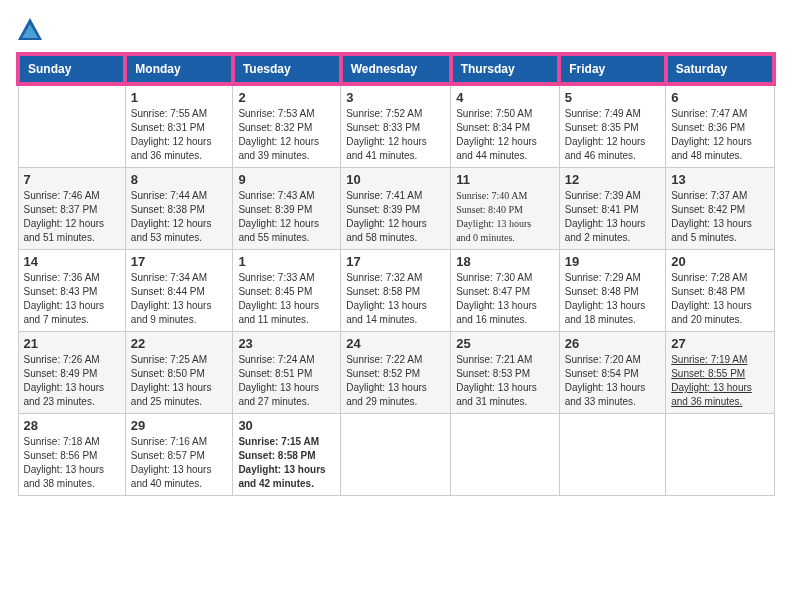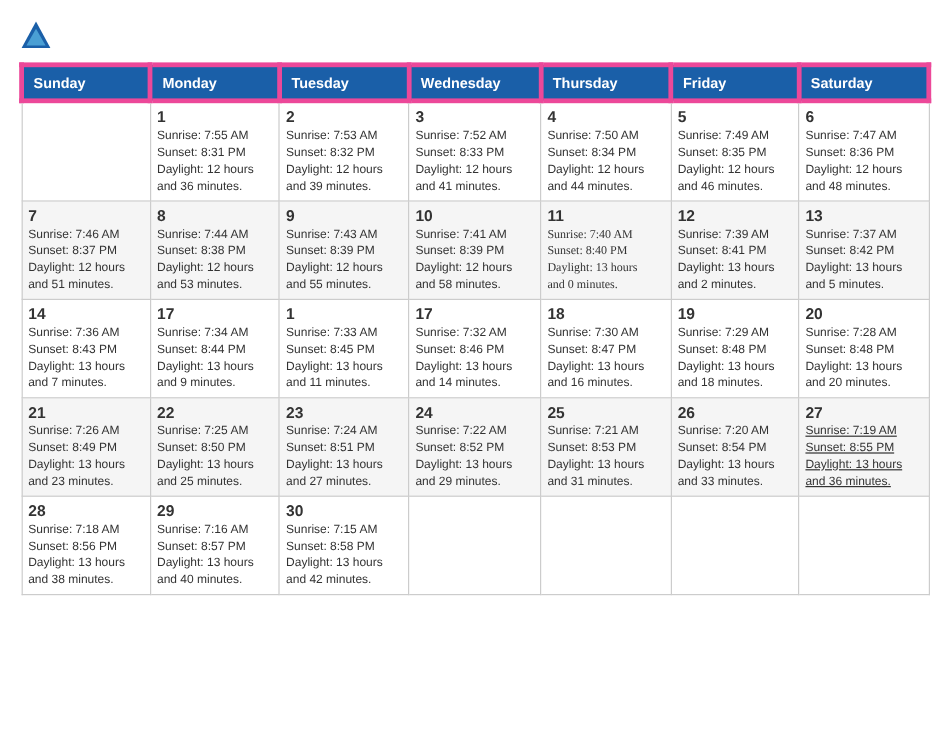--- a/index.html
+++ b/index.html
@@ -245,21 +245,21 @@
         <td>
           <span class="day-number">1</span>
           <div class="day-info" style="white-space: pre-line;">Sunrise: 7:33 AM
 Sunset: 8:45 PM
 Daylight: 13 hours
 and 11 minutes.</div>
         </td>
         <td>
           <span class="day-number">17</span>
           <div class="day-info" style="white-space: pre-line;">Sunrise: 7:32 AM
-Sunset: 8:46 PM
+Sunset: 8:58 PM
 Daylight: 13 hours
 and 14 minutes.</div>
         </td>
         <td>
           <span class="day-number">18</span>
           <div class="day-info" style="white-space: pre-line;">Sunrise: 7:30 AM
 Sunset: 8:47 PM
 Daylight: 13 hours
 and 16 minutes.</div>
         </td>
@@ -339,21 +339,21 @@
         </td>
         <td>
           <span class="day-number">29</span>
           <div class="day-info" style="white-space: pre-line;">Sunrise: 7:16 AM
 Sunset: 8:57 PM
 Daylight: 13 hours
 and 40 minutes.</div>
         </td>
         <td>
           <span class="day-number">30</span>
-          <div class="day-info" style="white-space: pre-line;">Sunrise: 7:15 AM
+          <div class="day-info" style="white-space: pre-line; font-weight: bold;">Sunrise: 7:15 AM
 Sunset: 8:58 PM
 Daylight: 13 hours
 and 42 minutes.</div>
         </td>
         <td class="empty"></td>
         <td class="empty"></td>
         <td class="empty"></td>
         <td class="empty"></td>
       </tr>
     </tbody>

